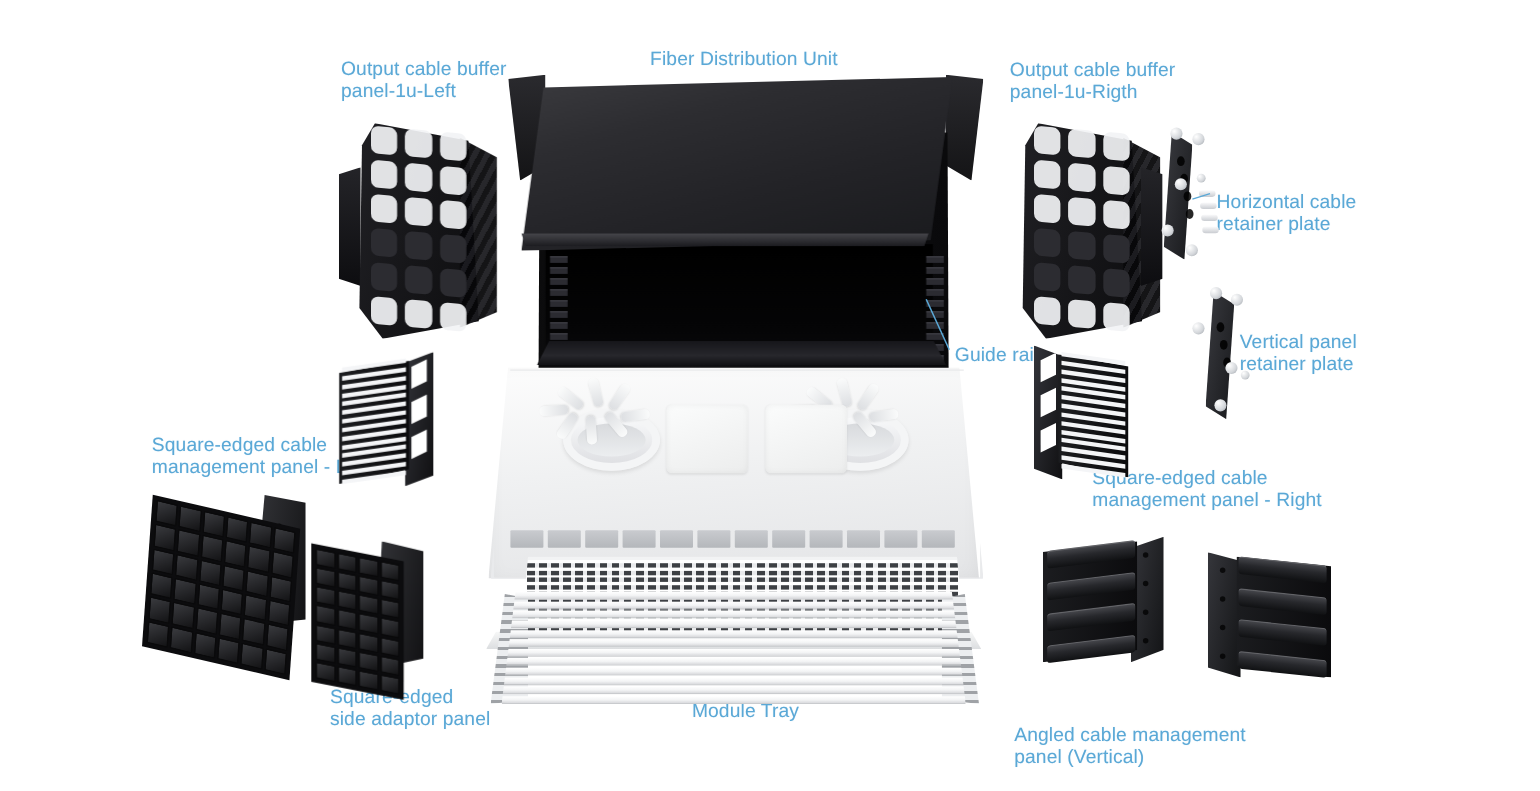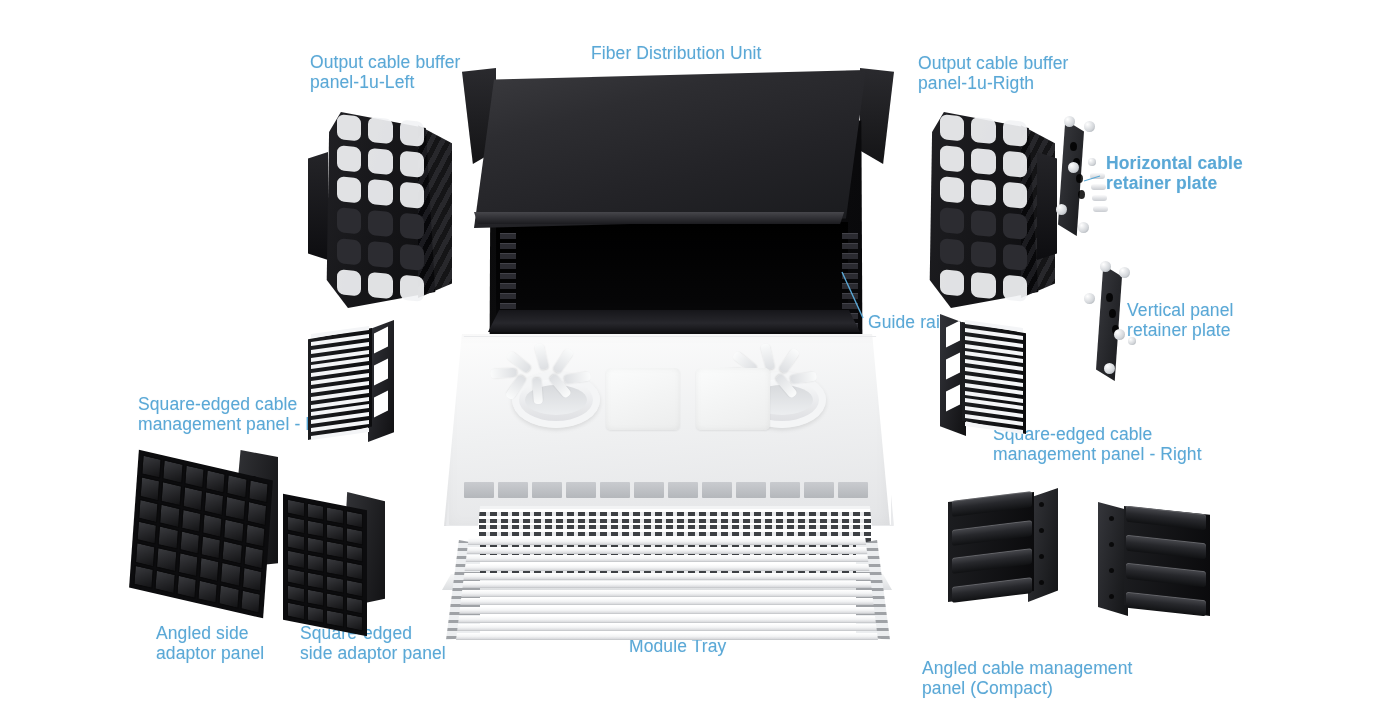--- a/index.html
+++ b/index.html
@@ -229,36 +229,34 @@
 </head>
 <body>
 
 <div id="stage">
 
   <div class="lbl" style="left:591px;top:43px;">Fiber Distribution Unit</div>
   <div class="lbl" style="left:310px;top:52px;">Output cable buffer
 panel-1u-Left</div>
   <div class="lbl" style="left:918px;top:53px;">Output cable buffer
 panel-1u-Rigth</div>
-  <div class="lbl" style="left:1106px;top:153px;font-weight:bold;">Horizontal cable
+  <div class="lbl" style="left:1106px;top:173px;">Horizontal cable
 retainer plate</div>
   <div class="lbl" style="left:1127px;top:300px;">Vertical panel
 retainer plate</div>
   <div class="lbl" style="left:868px;top:312px;">Guide rail</div>
   <div class="lbl" style="left:138px;top:394px;">Square-edged cable
 management panel - Left</div>
   <div class="lbl" style="left:993px;top:424px;">Square-edged cable
 management panel - Right</div>
-  <div class="lbl" style="left:156px;top:623px;">Angled side
-adaptor panel</div>
   <div class="lbl" style="left:300px;top:623px;">Square-edged
 side adaptor panel</div>
   <div class="lbl" style="left:629px;top:636px;">Module Tray</div>
   <div class="lbl" style="left:922px;top:658px;">Angled cable management
-panel (Compact)</div>
+panel (Vertical)</div>
 
   <div class="part" id="fdu">
     <div class="ear l"></div>
     <div class="ear r"></div>
     <div class="fdu-body"></div>
     <div class="fdu-cavity"></div>
     <div class="railstrip l">
       <i></i>
         <i></i>
         <i></i>

